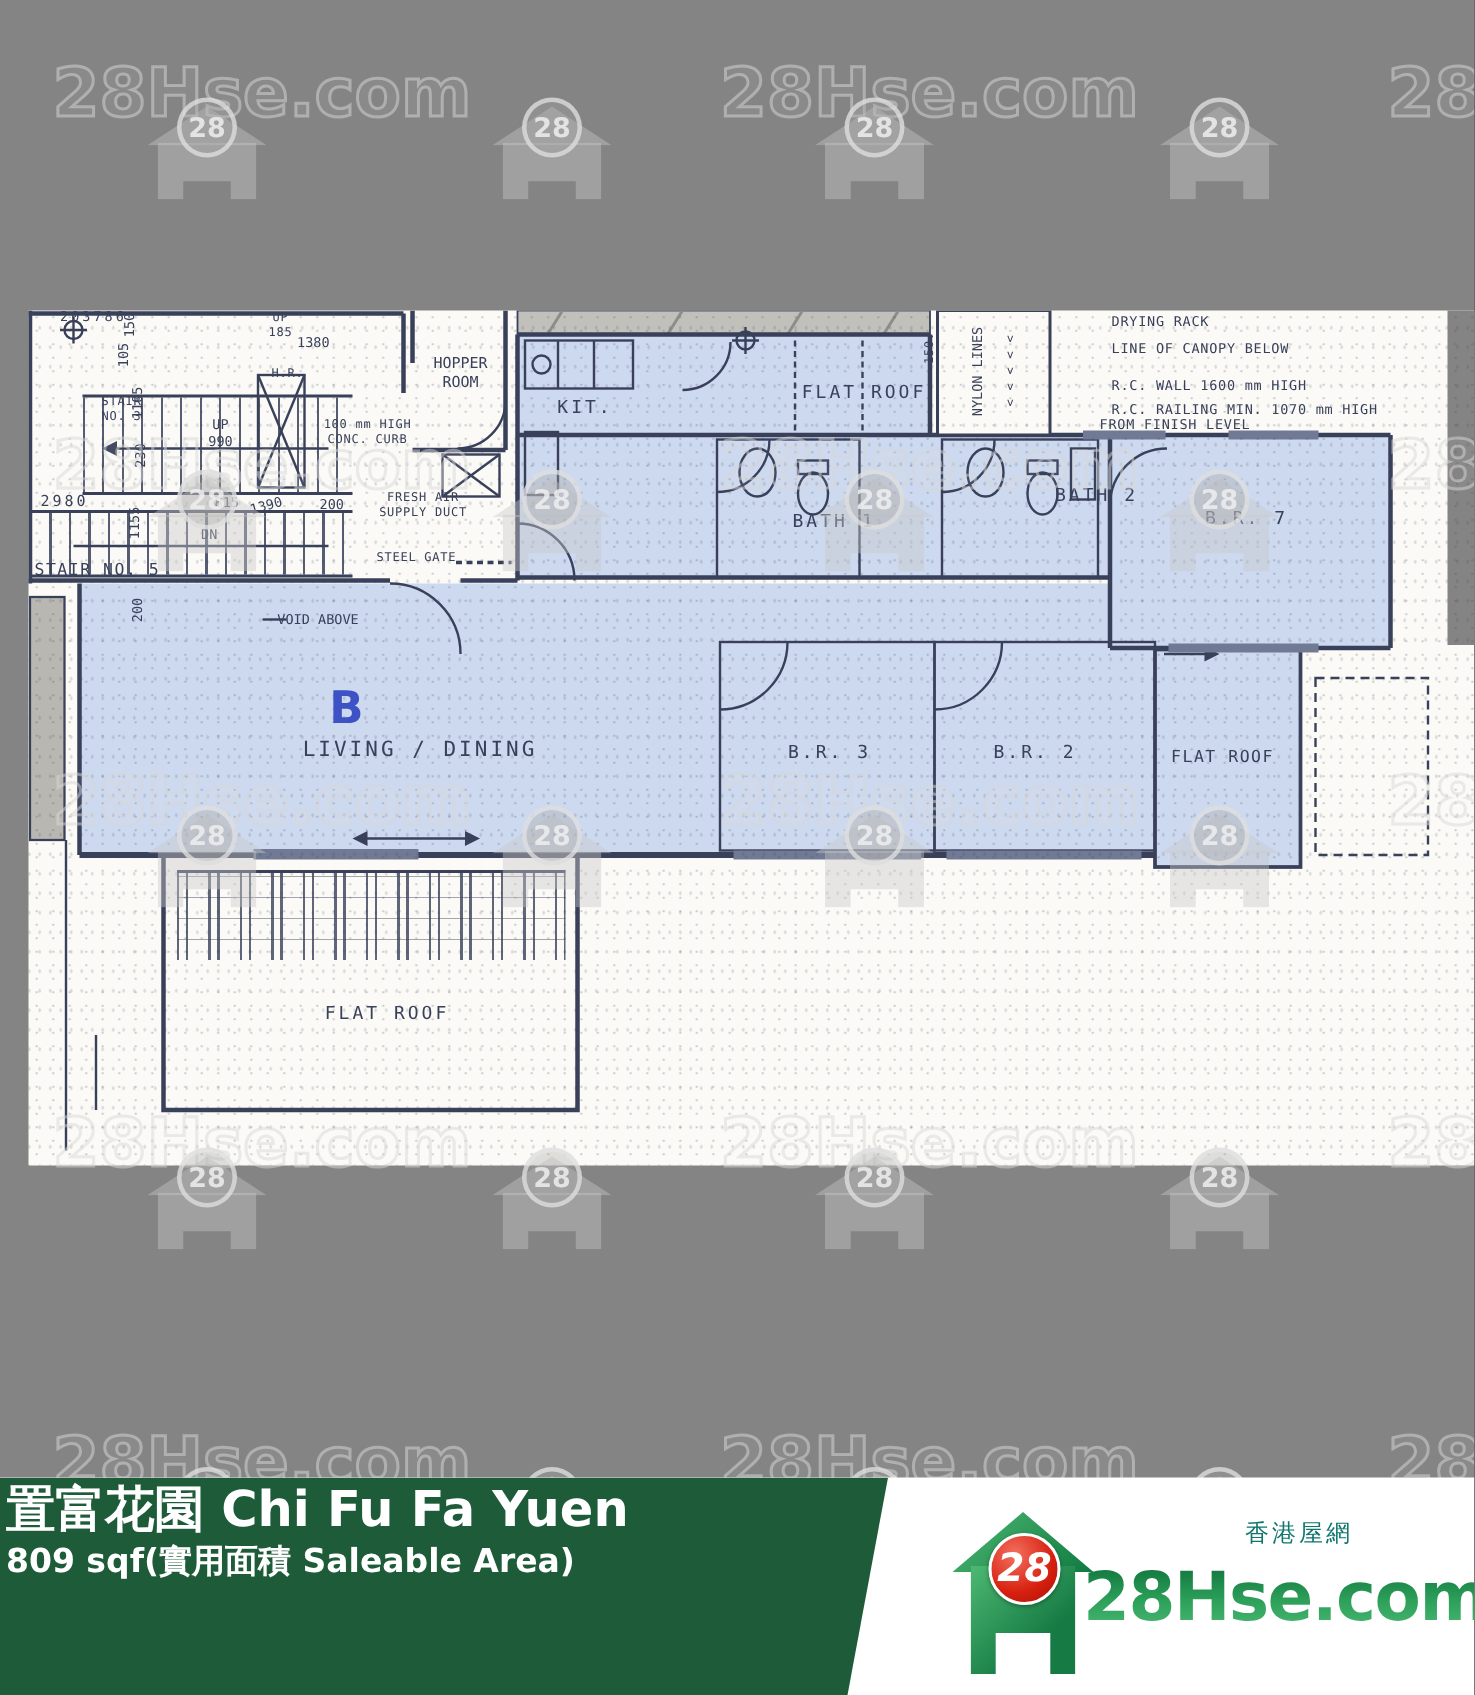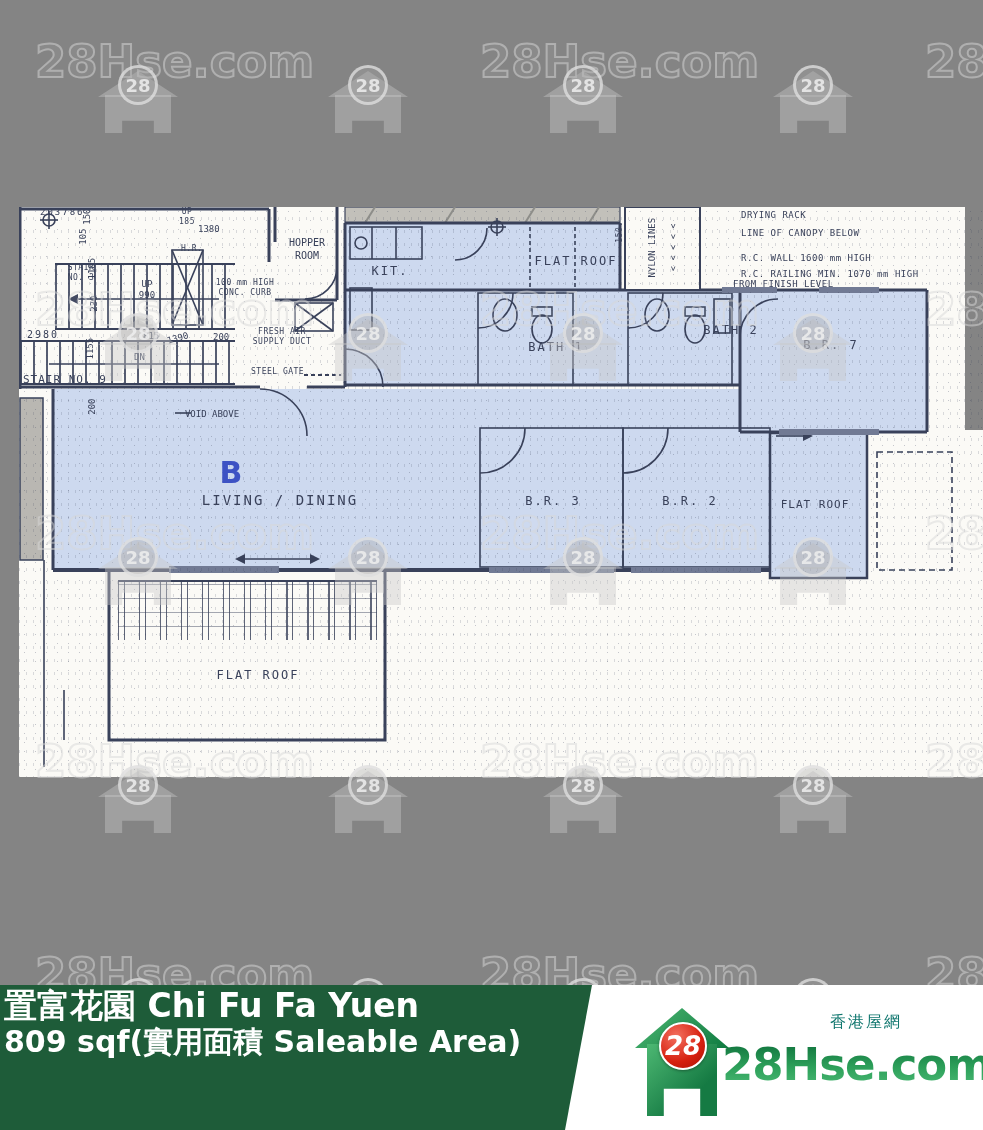--- a/index.html
+++ b/index.html
@@ -75,21 +75,21 @@
             background:#ffffff; z-index:10; }
   #footer-green {
     position:absolute; left:0; top:0; width:620px; height:145px;
     background:#1e5c39; color:#fff;
     clip-path:polygon(0 0, 592px 0, 565px 145px, 0 145px);
     padding:1px 0 0 4px;
   }
   .f-title { font-size:33px; font-weight:bold; line-height:40px; }
   .f-addr  { font-size:27px; font-weight:bold; line-height:35px; }
   .f-unit  { font-size:25px; font-weight:bold; line-height:33px; }
-  .f-area  { font-size:30px; font-weight:bold; line-height:31px; }
+  .f-area  { font-size:22px; font-weight:bold; line-height:31px; }
   
   #logo { position:absolute; left:630px; top:15px; width:350px; height:125px; }
   #logo-house { position:absolute; left:5px; top:8px; width:94px; height:108px; }
   .lh-roof {
     position:absolute; left:0; top:0; width:94px; height:40px;
     clip-path:polygon(50% 0, 100% 100%, 0 100%);
     background:linear-gradient(135deg,#4db873,#0f7a40);
   }
   .lh-body {
     position:absolute; left:12px; top:36px; width:70px; height:72px;
@@ -251,21 +251,21 @@
     <span class="L C room" style="left:534px; top:287px;">B.R. 3</span>
     <span class="L C room" style="left:671px; top:287px;">B.R. 2</span>
     <span class="L C room" style="left:261px; top:285px; font-size:14px;">LIVING / DINING</span>
     <span class="L C" style="left:796px; top:291px; font-size:11px; letter-spacing:1px;">FLAT ROOF</span>
     <span class="L C room" style="left:239px; top:461px;">FLAT ROOF</span>
     <span class="L C" id="unit-letter" style="left:212px; top:247px;">B</span>
 
     <span class="L C" style="left:288px; top:30px; font-size:10px; text-align:center;">HOPPER
 ROOM</span>
     <span class="L C" style="left:193px; top:202px;">VOID ABOVE</span>
-    <span class="L" style="left:4px;   top:166px; font-size:11px; letter-spacing:1px;">STAIR NO. 9</span>
+    <span class="L" style="left:4px;   top:166px; font-size:11px; letter-spacing:1px;">STAIR NO. 5</span>
     <span class="L C sm" style="left:62px;  top:56px; text-align:center;">STAIR
 NO. 3</span>
     <span class="L C" style="left:128px; top:72px; text-align:center;">UP
 990</span>
     <span class="L" style="left:115px; top:145px;">DN</span>
     <span class="L C sm" style="left:168px; top:0px; text-align:center;">UP
 185</span>
     <span class="L sm" style="left:162px; top:37px;">H.R.</span>
     <span class="L C sm" style="left:226px; top:71px; text-align:center;">100 mm HIGH
 CONC. CURB</span>

